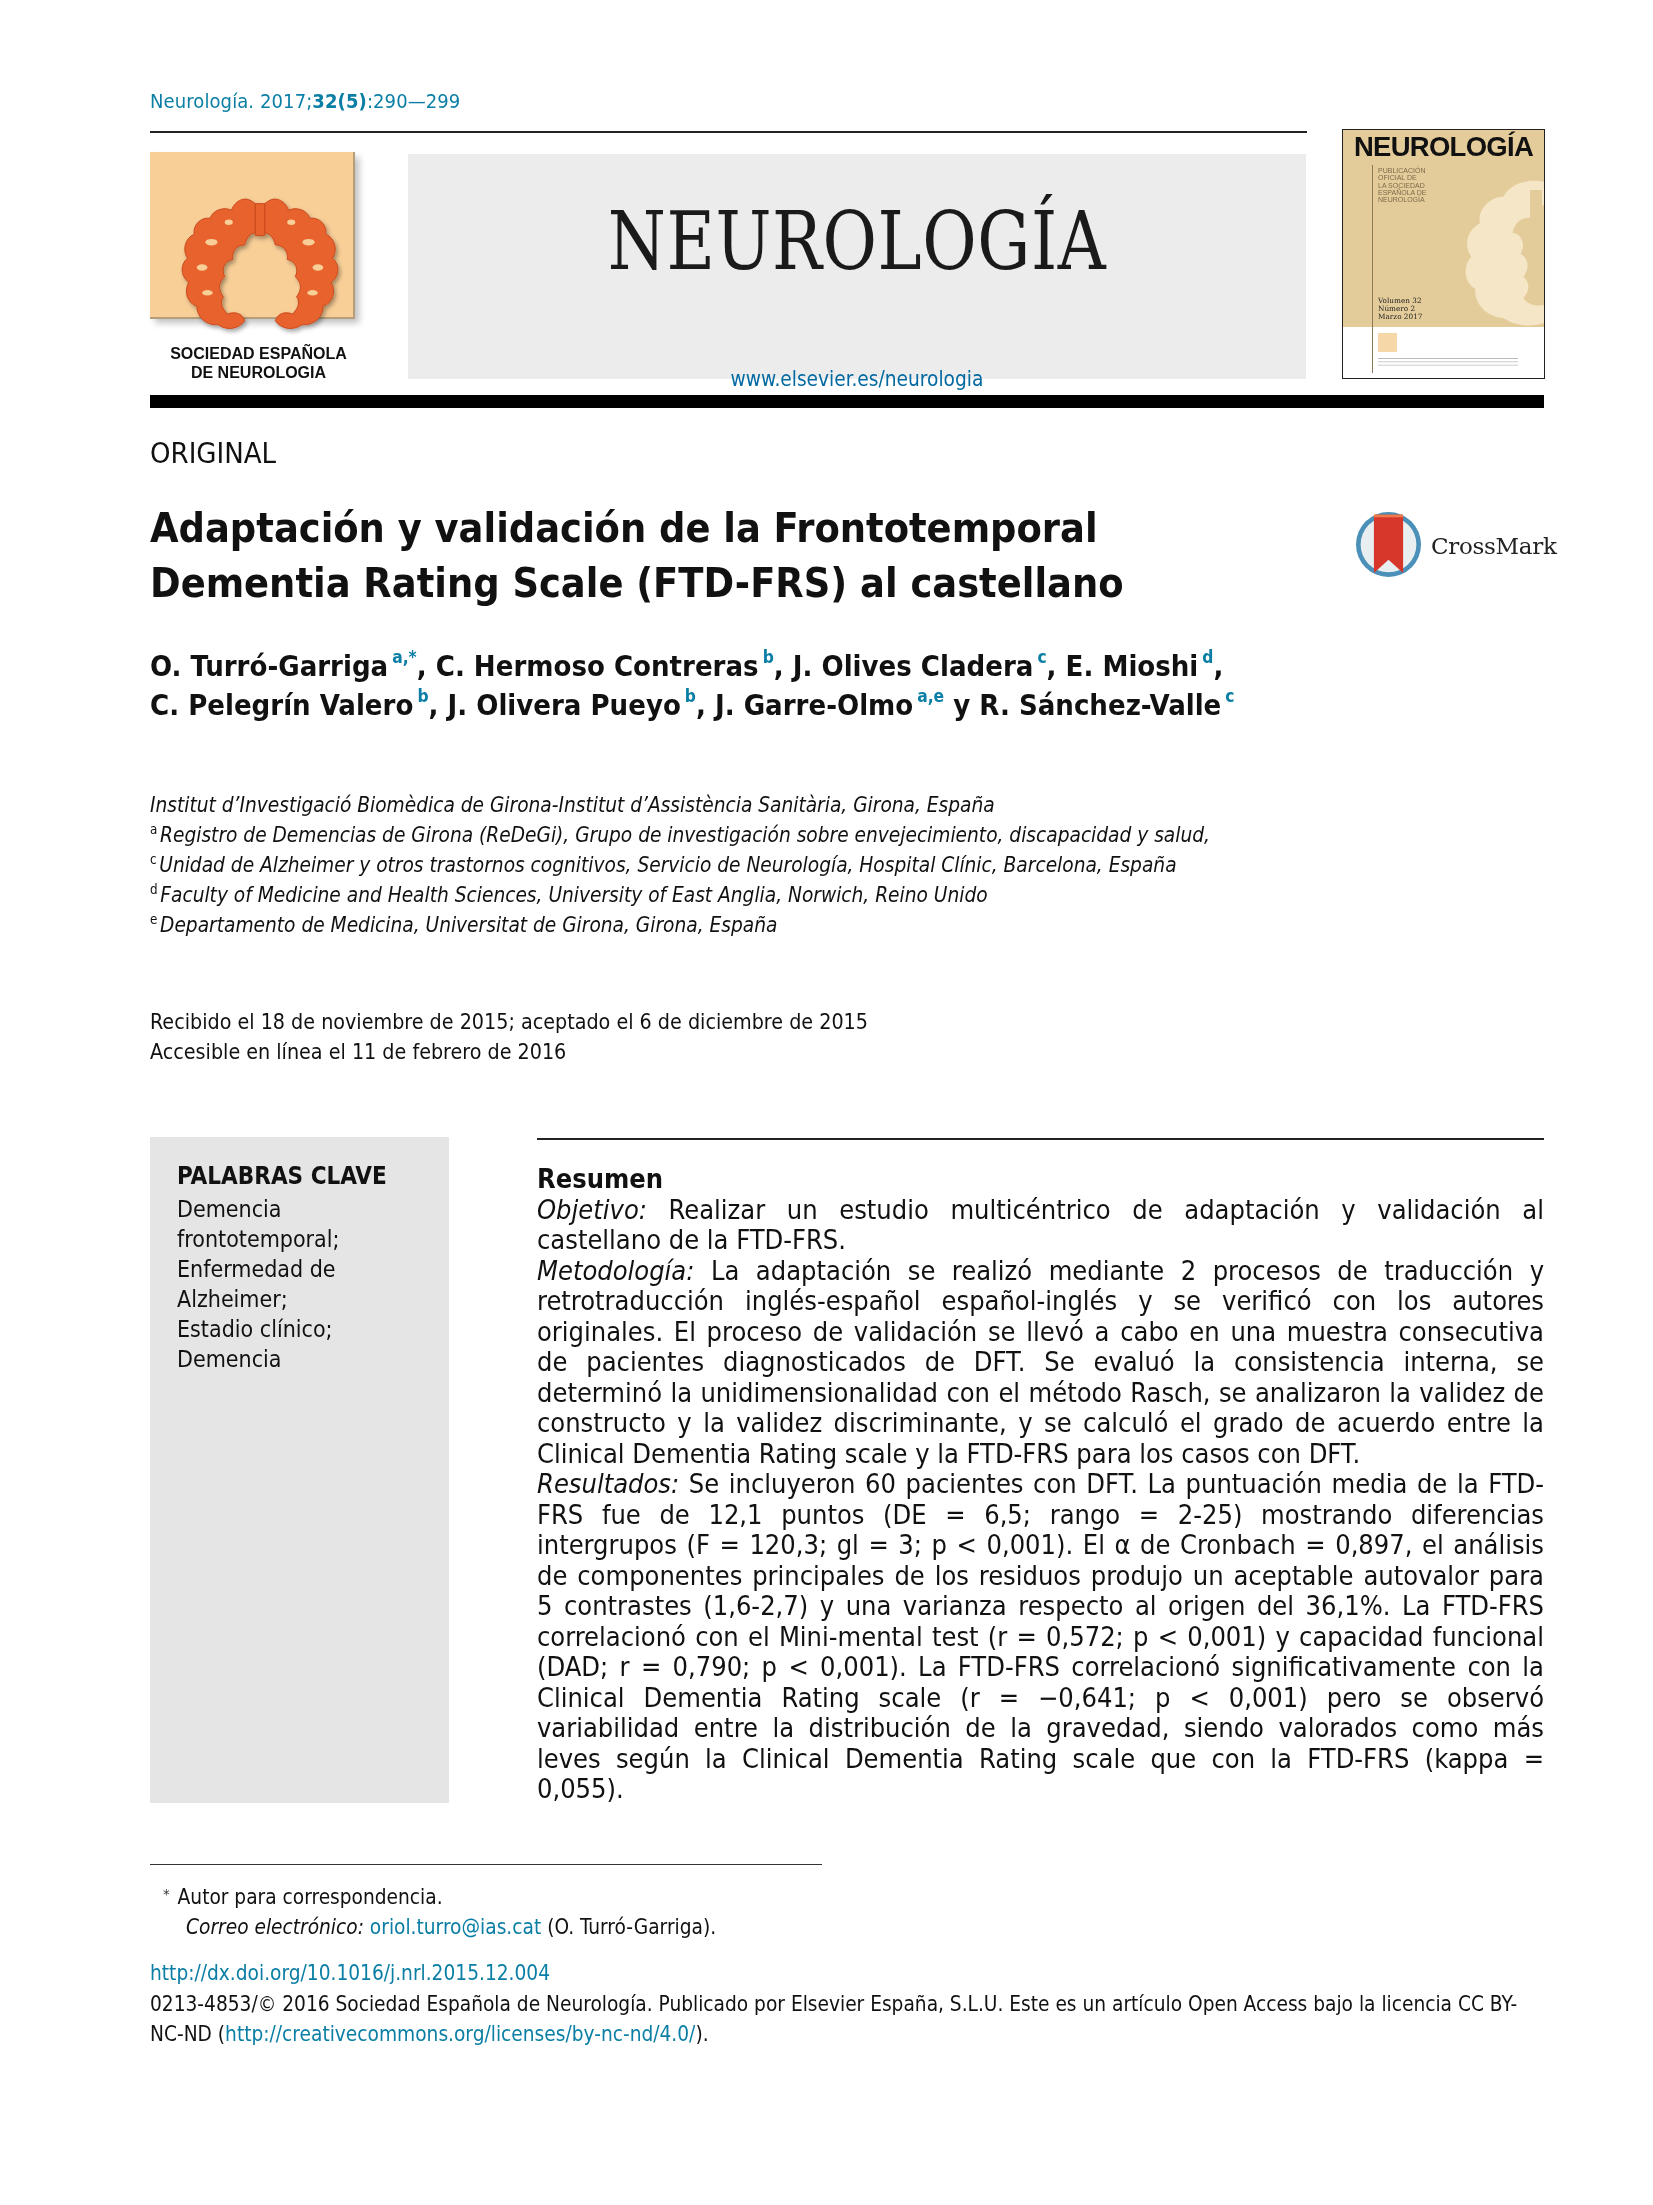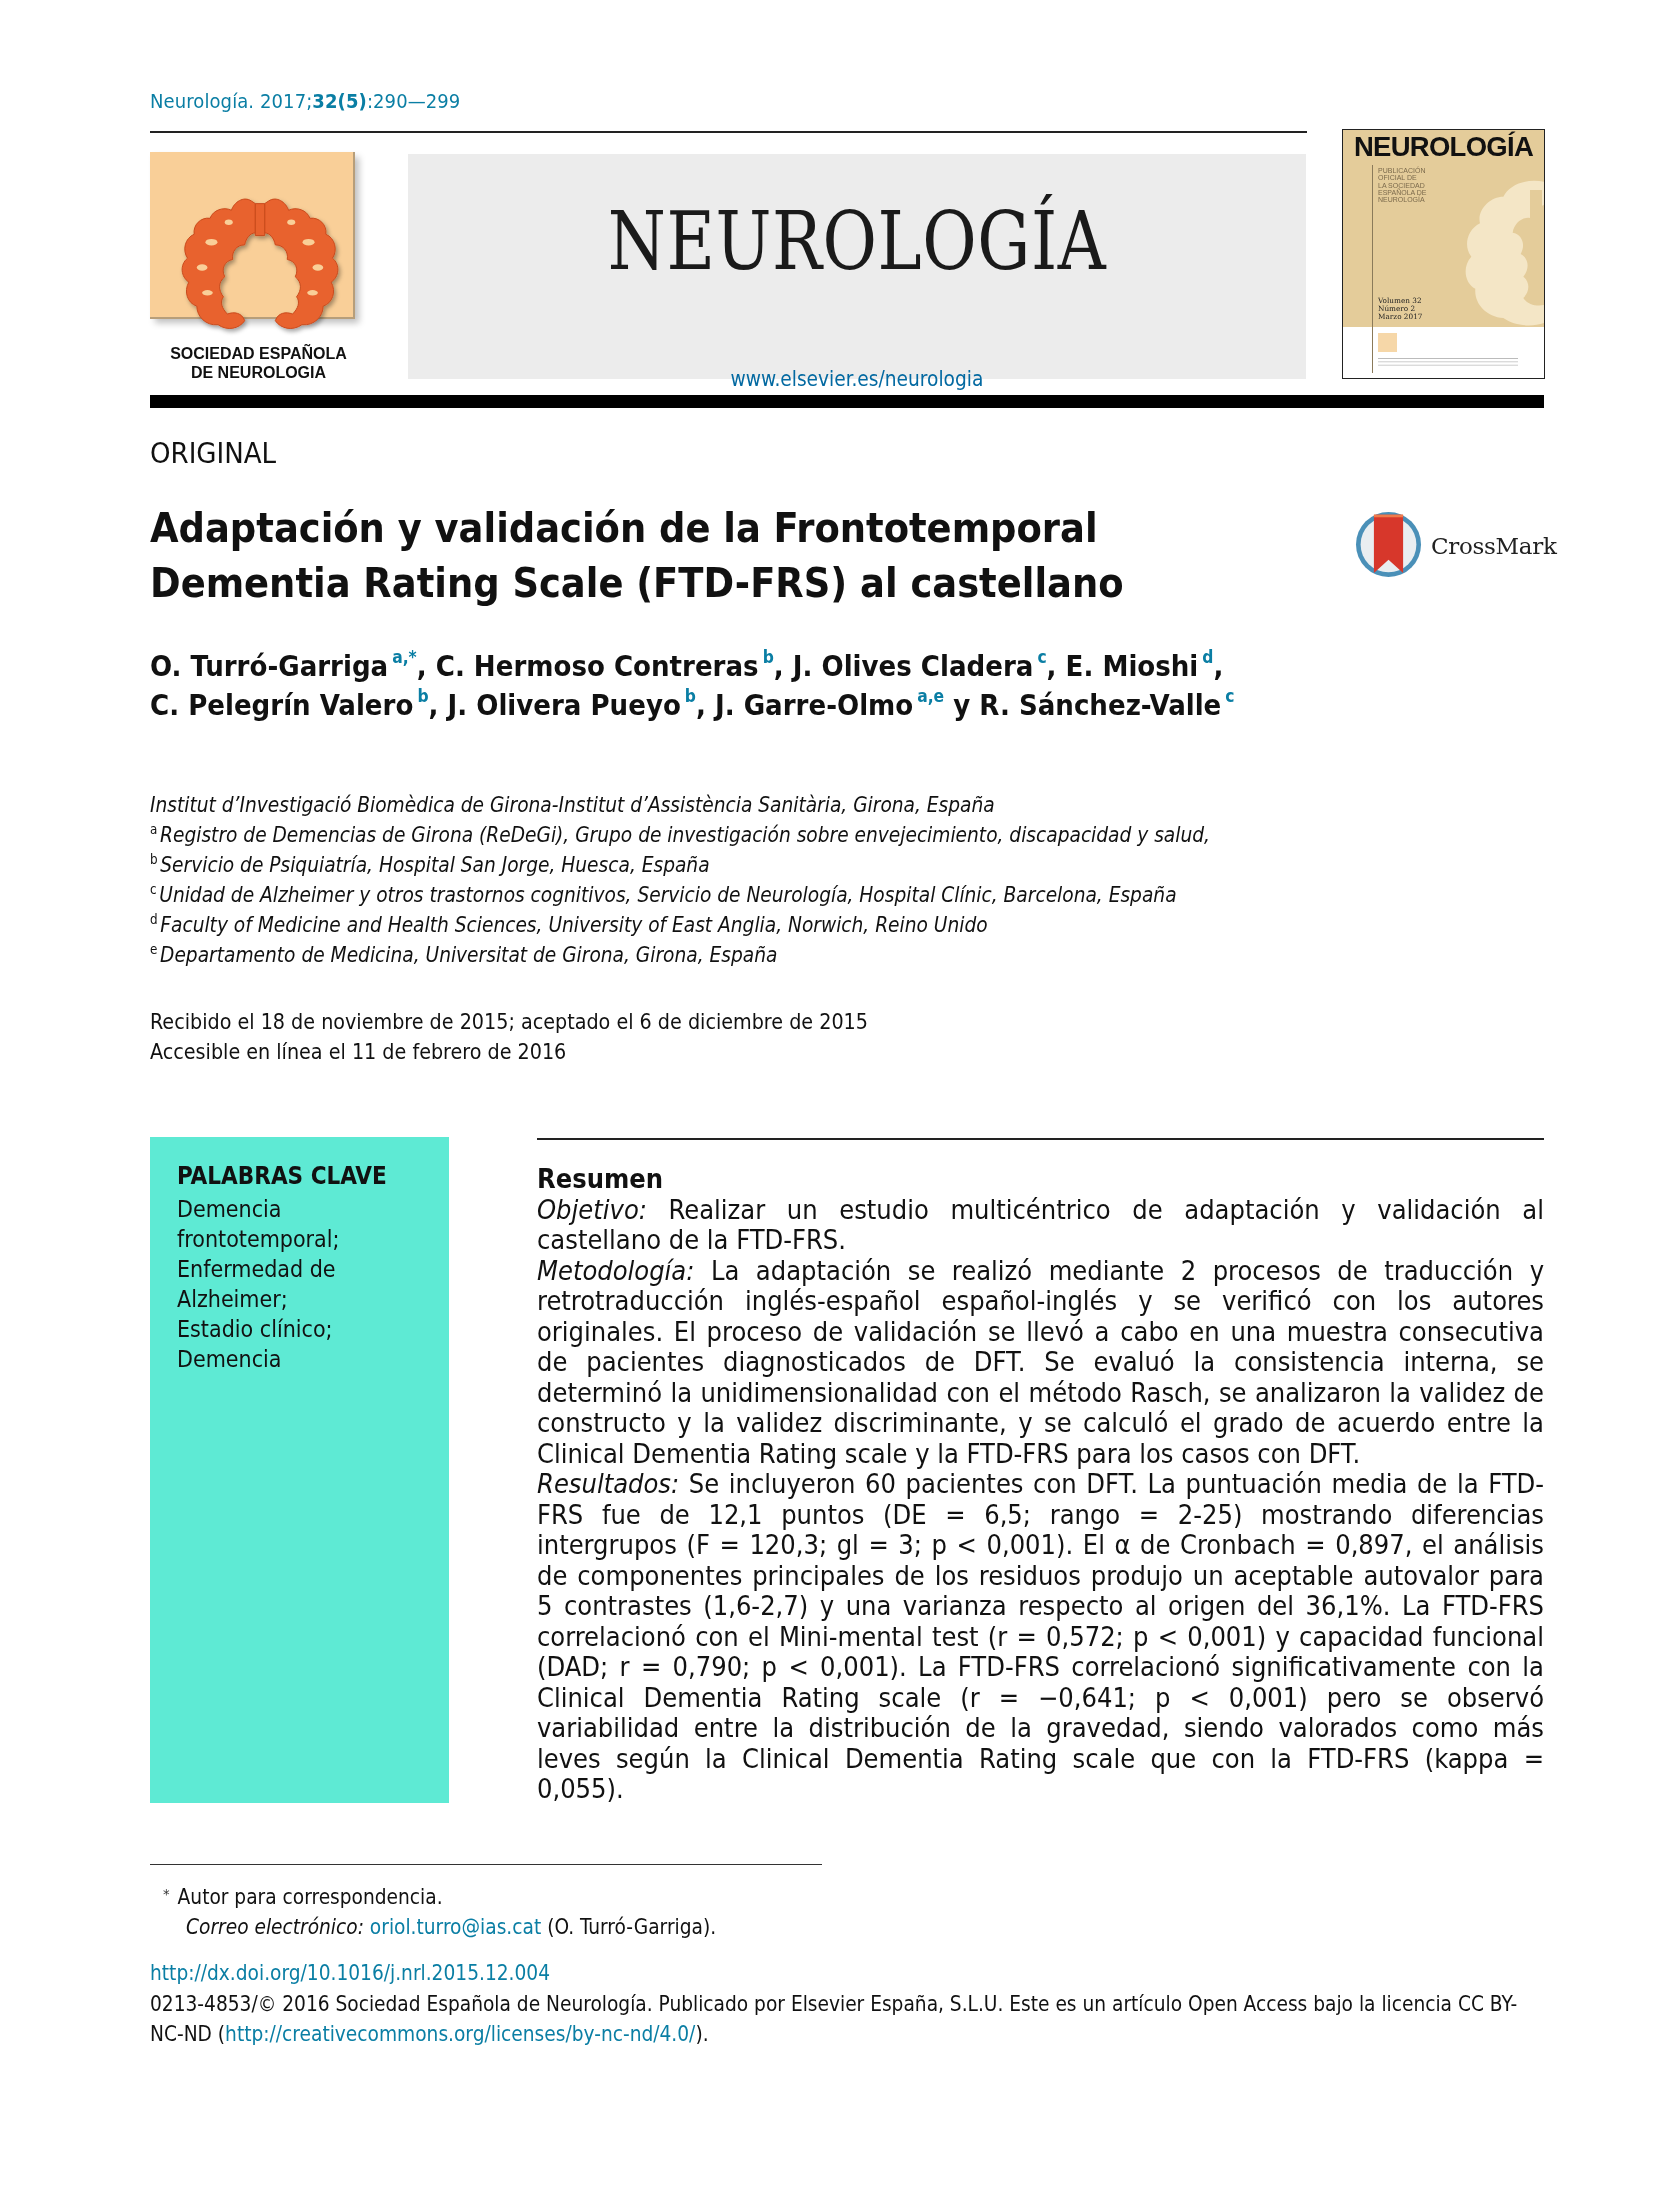--- a/index.html
+++ b/index.html
@@ -83,21 +83,21 @@
   #authors sup { font-size: 17.3px; color: #0a7ea4; font-weight: bold; vertical-align: 13.3px; line-height: 0; margin-left: 4px; }
 
   
   #affiliations { left: 150px; top: 790px; width: 1400px; font-style: italic; font-size: 20.7px; line-height: 30px; color: #111; }
   #affiliations sup { font-style: normal; font-size: 13.3px; vertical-align: 8px; line-height: 0; margin-right: 2.7px; }
 
   
   #dates { left: 150px; top: 1007px; font-size: 21.3px; line-height: 30px; color: #111; }
 
   
-  #keywords-box { left: 150px; top: 1137px; width: 299px; height: 666px; background: #5eead4; }
+  #keywords-box { left: 150px; top: 1137px; width: 299px; height: 666px; background: #e5e5e5; }
   #keywords-box .heading { position: absolute; left: 27px; top: 25px; font-weight: bold; font-size: 24px; color: #111; }
   #keywords-box .list { position: absolute; left: 27px; top: 57px; font-size: 23px; line-height: 30px; color: #111; }
 
   
   #abstract-rule { left: 537px; top: 1138px; width: 1007px; height: 2px; background: #222; }
   #abstract { left: 537px; top: 1164px; width: 1007px; font-size: 27px; line-height: 30.5px; color: #111; text-align: justify; }
   #abstract .heading { font-weight: bold; }
   #abstract .section { display: block; }
   #abstract .label { font-style: italic; }
 
@@ -200,21 +200,20 @@
   <span><span>E. Mioshi</span><sup>d</sup></span><span>,</span><br>
   <span><span>C. Pelegrín Valero</span><sup>b</sup></span><span>, </span>
   <span><span>J. Olivera Pueyo</span><sup>b</sup></span><span>, </span>
   <span><span>J. Garre-Olmo</span><sup>a,e</sup></span><span> y </span>
   <span><span>R. Sánchez-Valle</span><sup>c</sup></span>
 </div>
 
 <div id="affiliations" class="abs">
   <div>Institut d’Investigació Biomèdica de Girona-Institut d’Assistència Sanitària, Girona, España</div>
   <div><sup>a</sup><span>Registro de Demencias de Girona (ReDeGi), Grupo de investigación sobre envejecimiento, discapacidad y salud,</span></div>
-  <div><sup>b</sup><span>Servicio de Psiquiatría, Hospital San Jorge, Huesca, España</span></div>
   <div><sup>c</sup><span>Unidad de Alzheimer y otros trastornos cognitivos, Servicio de Neurología, Hospital Clínic, Barcelona, España</span></div>
   <div><sup>d</sup><span>Faculty of Medicine and Health Sciences, University of East Anglia, Norwich, Reino Unido</span></div>
   <div><sup>e</sup><span>Departamento de Medicina, Universitat de Girona, Girona, España</span></div>
 </div>
 
 <div id="dates" class="abs">
   <div>Recibido el 18 de noviembre de 2015; aceptado el 6 de diciembre de 2015</div>
   <div>Accesible en línea el 11 de febrero de 2016</div>
 </div>
 

